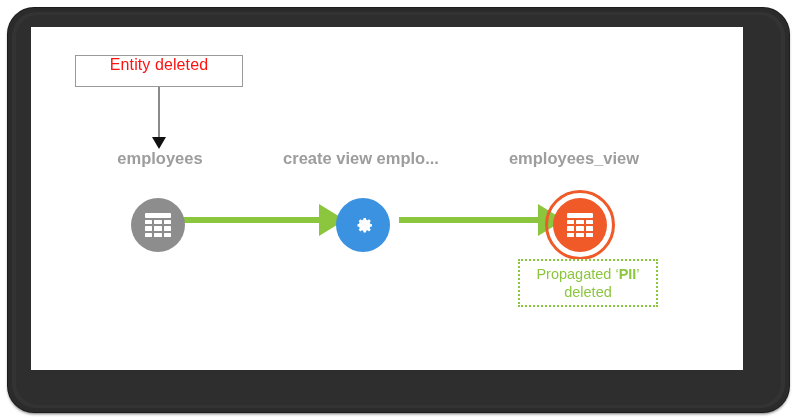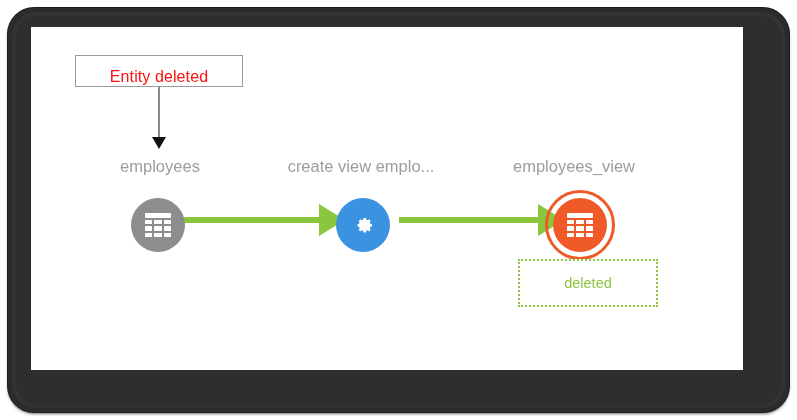--- a/index.html
+++ b/index.html
@@ -65,21 +65,21 @@
   
   .callout-box {
     position: absolute;
     left: 44px;
     top: 28px;
     width: 168px;
     height: 32px;
     border: 1px solid #9a9a9a;
     background: #ffffff;
     display: flex;
-    align-items: flex-end;
+    align-items: flex-start;
     justify-content: center;
     box-sizing: border-box;
   }
   .callout-text {
     color: #ff1111;
     font-size: 16px;
     font-family: "Liberation Sans", sans-serif;
     letter-spacing: 0.1px;
     white-space: nowrap;
   }
@@ -100,23 +100,24 @@
     height: 0;
     border-left: 7px solid transparent;
     border-right: 7px solid transparent;
     border-top: 12px solid #111111;
   }
 
   
   .labels-row {
     position: absolute;
     left: 0;
-    top: 130px;
+    top: 122px;
     width: 568px;
     height: 22px;
+    font-weight: bold;
   }
   .node-label {
     position: absolute;
     color: #9d9d9d;
     font-size: 16.5px;
     font-family: "Liberation Sans", sans-serif;
     white-space: nowrap;
     text-align: center;
   }
   .node-label.l1 { left: 54px;  width: 150px; }
@@ -317,17 +318,18 @@
               <i></i>
               <i></i>
               <i></i>
               <i></i>
           </div>
         </div>
       </div>
     </div>
 
     <div class="annot-box">
+      <div class="annot-line"><span>Propagated ‘</span><b>PII</b><span>’</span></div>
       <div class="annot-line">deleted</div>
     </div>
 
   </div>
 </div>
 
 </body></html>

